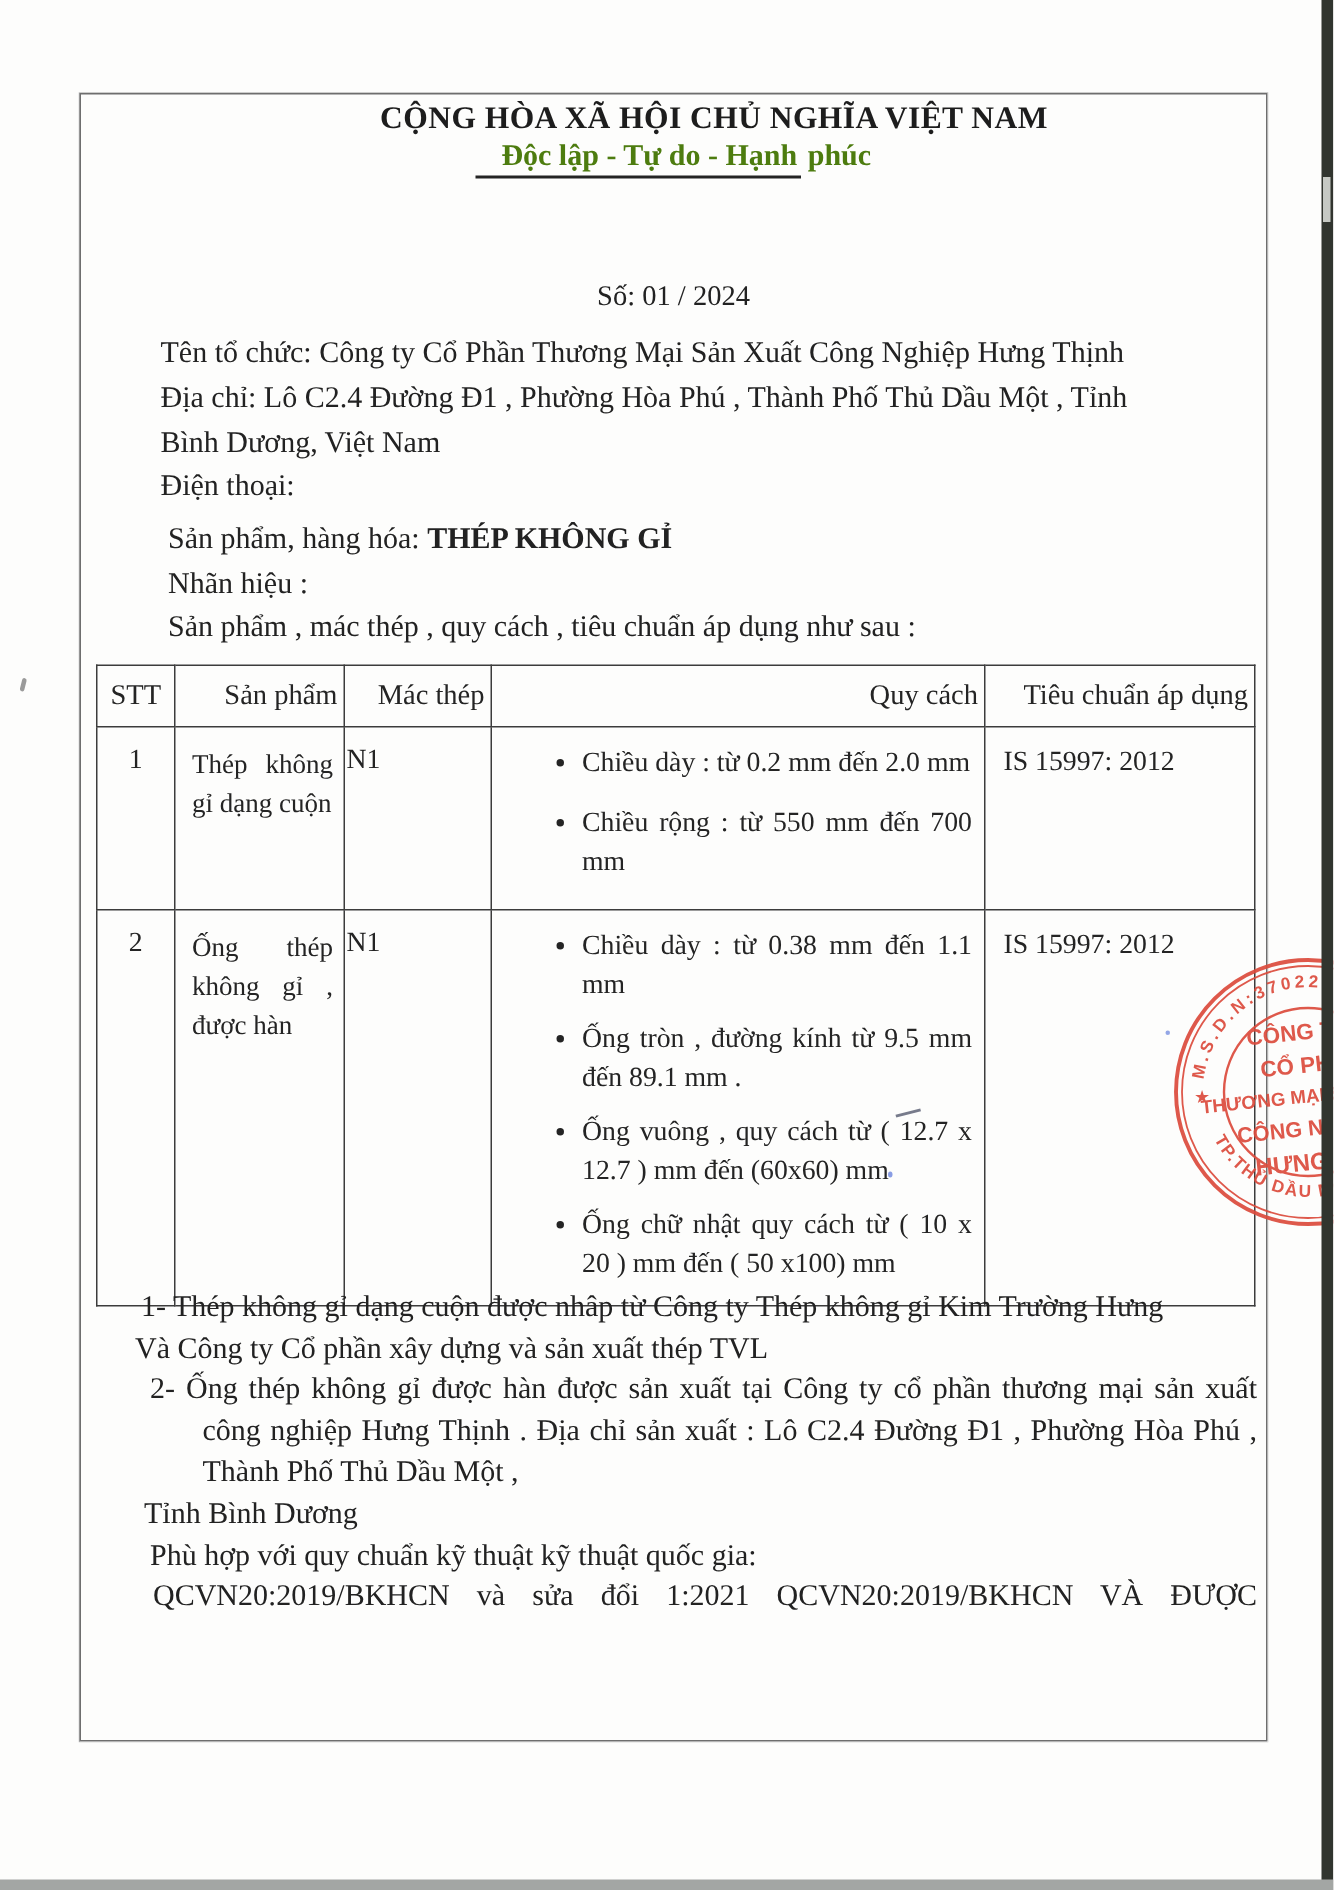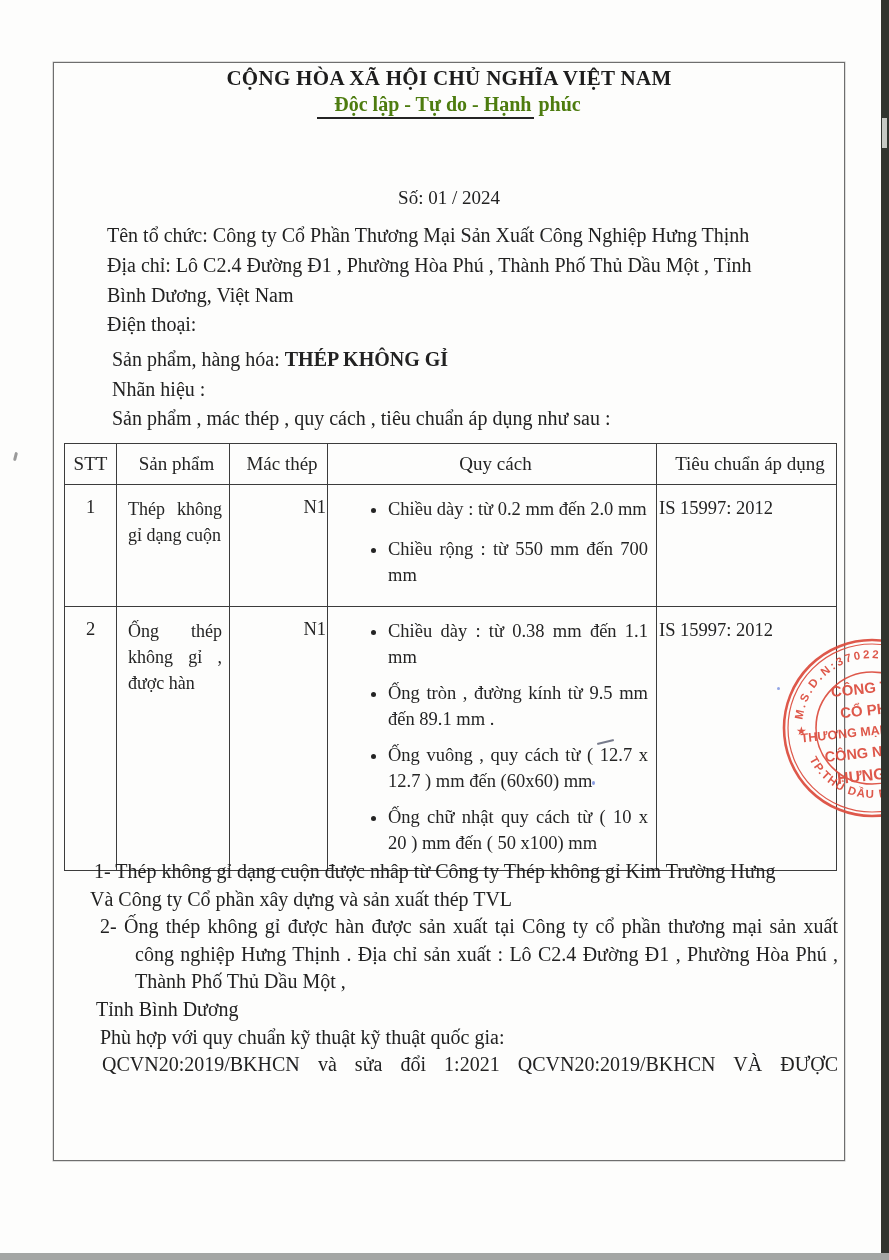--- a/index.html
+++ b/index.html
@@ -13,51 +13,51 @@
   }
   
   .doc-box{
     position:absolute;left:53px;top:62px;width:790px;height:1097px;
     border:1px solid #6e6e6e;
     box-shadow:0 0 0 0.5px #bdbdbd;
   }
   .abs{position:absolute;}
   .center{left:53px;width:792px;text-align:center;}
 
-  .nat-line{top:66px;font-size:21px;font-weight:bold;color:#1d1d1d;letter-spacing:.3px;}
+  .nat-line{top:66px;font-size:21px;font-weight:bold;color:#1d1d1d;letter-spacing:.3px;padding-left:27px;}
   .motto{top:93px;font-size:20px;font-weight:bold;color:#4d7c0f;}
   .motto-ul{border-bottom:2px solid #242424;padding:0 3px 2px 17px;}
   .motto-tail{padding-left:4px;}
   .doc-title{top:147px;font-size:27px;font-weight:bold;color:#1b1b1b;letter-spacing:.5px;}
   .doc-number{top:187px;font-size:19px;}
 
   .info-lines{left:107px;top:221px;width:733px;font-size:20px;line-height:29.8px;}
   .prod-lines{left:112px;top:345px;width:728px;font-size:20px;line-height:29.6px;}
   .prod-bold{font-weight:bold;}
 
   
   table.spec{
     position:absolute;left:64px;top:443px;width:772px;
     border-collapse:collapse;table-layout:fixed;
     font-size:18.5px;color:#242424;
   }
   table.spec col.c1{width:52px;} table.spec col.c2{width:113px;}
   table.spec col.c3{width:98px;} table.spec col.c4{width:329px;}
   table.spec col.c5{width:180px;}
   table.spec th,table.spec td{border:1px solid #3c3c3c;vertical-align:top;font-weight:400;}
-  table.spec th{height:40px;vertical-align:middle;text-align:center;padding:0 4px 0 11px;font-size:19px;}
+  table.spec th{height:40px;vertical-align:middle;text-align:right;padding:0 4px 0 11px;font-size:19px;}
   table.spec th.tc{text-align:center;padding:0;}
   td.stt{ text-align:center;padding-top:12px;height:0;}
   td.prod{padding:11px 7px 6px 11px;text-align:justify;line-height:26px;font-size:18px;}
-  td.grade{text-align:right;padding-top:12px;}
+  td.grade{text-align:left;padding-top:12px;}
   td.specs{padding:0 6px 4px 0;}
   td.specs ul{margin:11px 2px 0 0;padding-left:60px;}
   td.specs li{margin-bottom:13px;text-align:justify;line-height:26.5px;}
   td.specs.r2 li{margin-bottom:9px;}
-  td.std{padding:13px 4px 0 2px;margin-left:12px;}
+  td.std{padding:13px 4px 0 12px;margin-left:12px;}
   tr.r1{height:94px;} tr.r2{height:239px;}
 
   
   .notes{left:0;top:858px;width:768px;font-size:20px;}
   .notes div{line-height:27.6px;height:27.6px;white-space:nowrap;}
   .nl-a{margin-left:94px;}   
   .nl-b{margin-left:90px;}   
   .nl-c{margin-left:100px;width:738px;} 
   .nl-d{margin-left:135px;width:703px;} 
   .nl-e{margin-left:135px;}  

